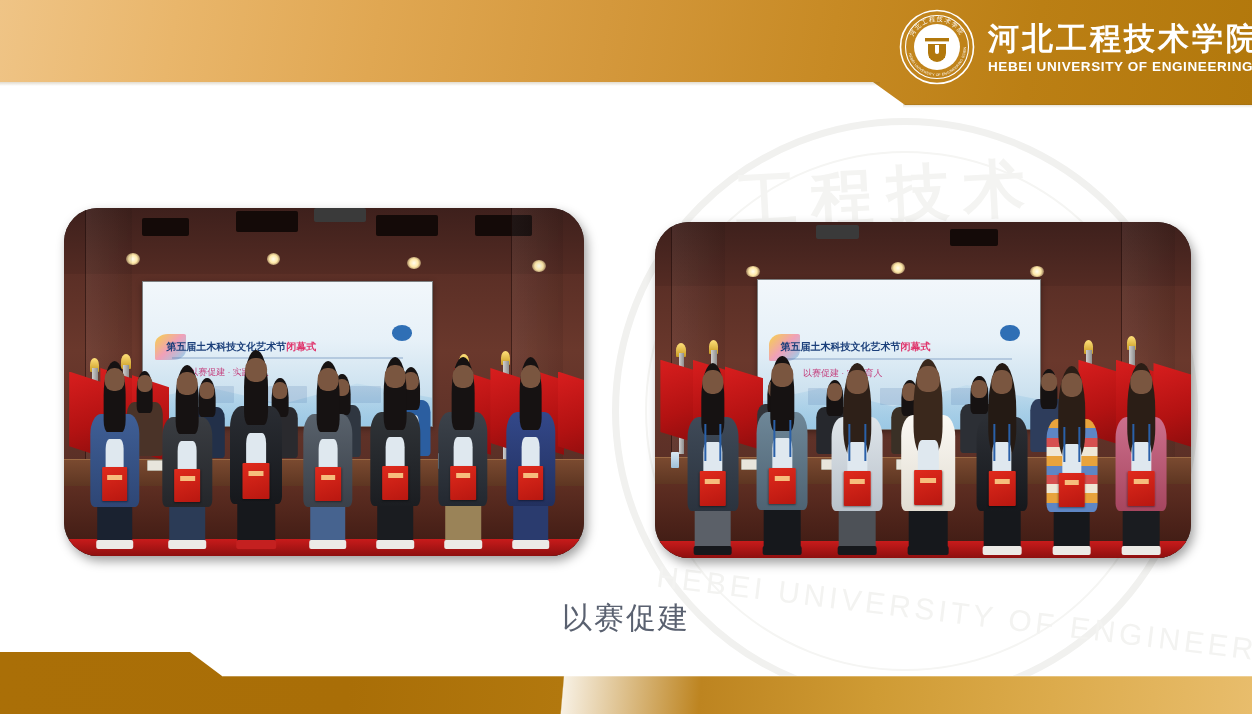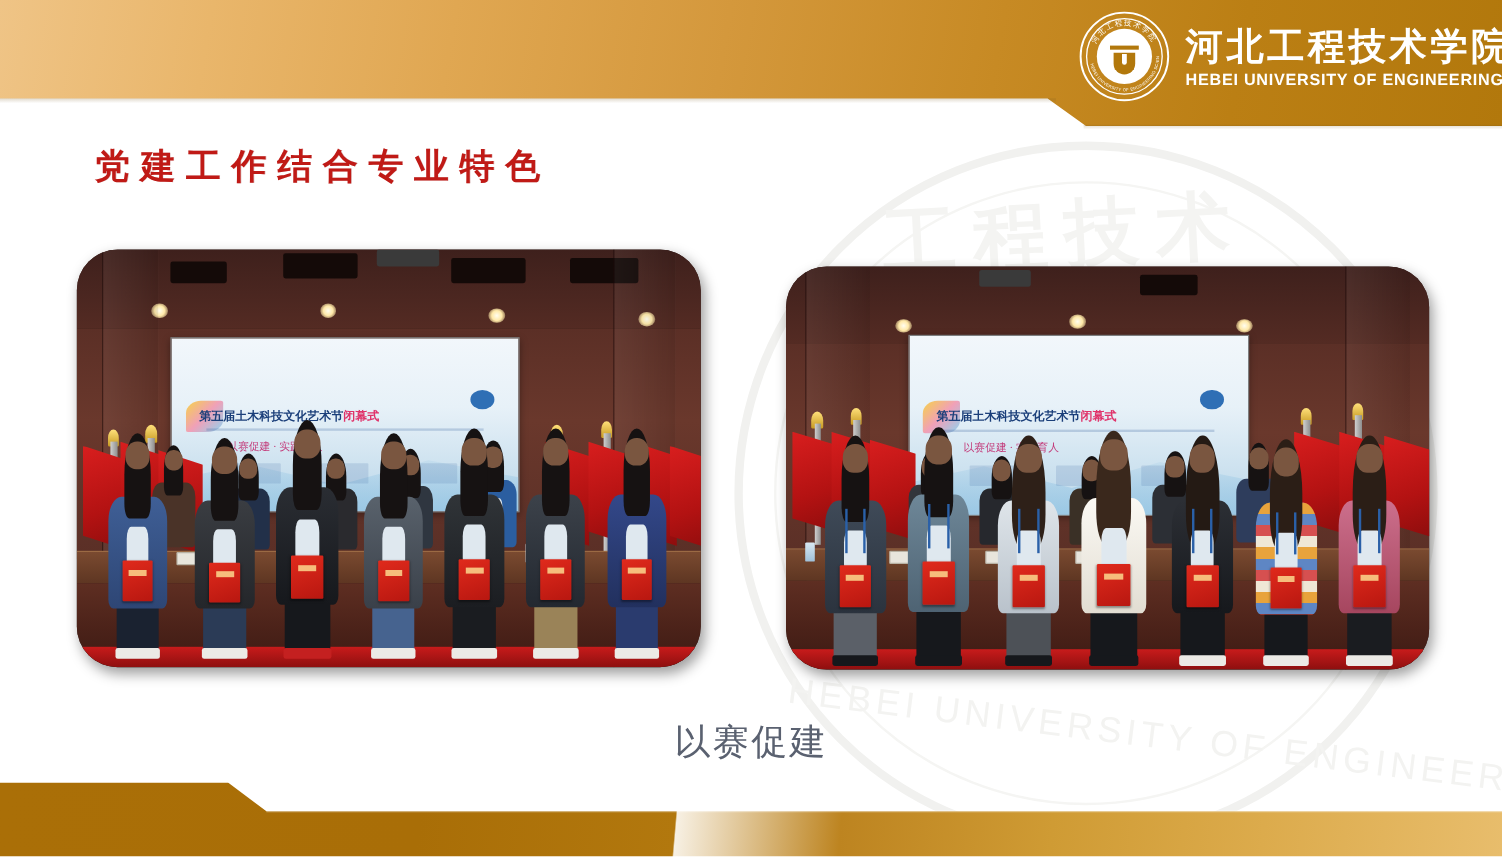--- a/index.html
+++ b/index.html
@@ -420,21 +420,20 @@
           <textPath href="#botArc" startOffset="7%">HEBEI UNIVERSITY OF ENGINEERING SCIENCE</textPath>
         </text>
       </svg>
     </div>
     <div class="logo-text">
       <div class="logo-cn">河北工程技术学院</div>
       <div class="logo-en">HEBEI UNIVERSITY OF ENGINEERING SCIENCE</div>
     </div>
   </div>
 
-  <div class="slide-title">党建工作结合专业特色</div>
 
   <div class="photo photo-left">
     <div class="ph">
       <div class="ceiling"></div>
       <div class="ceil-fixture" style="left:15%;top:3%;width:9%;height:5%;"></div>
       <div class="ceil-fixture" style="left:33%;top:1%;width:12%;height:6%;"></div>
       <div class="ceil-fixture" style="left:48%;top:0%;width:10%;height:4%;background:#3a3a3a;"></div>
       <div class="ceil-fixture" style="left:60%;top:2%;width:12%;height:6%;"></div>
       <div class="ceil-fixture" style="left:79%;top:2%;width:11%;height:6%;"></div>
       <div class="ceil-light" style="left:12%;top:13%;"></div>

